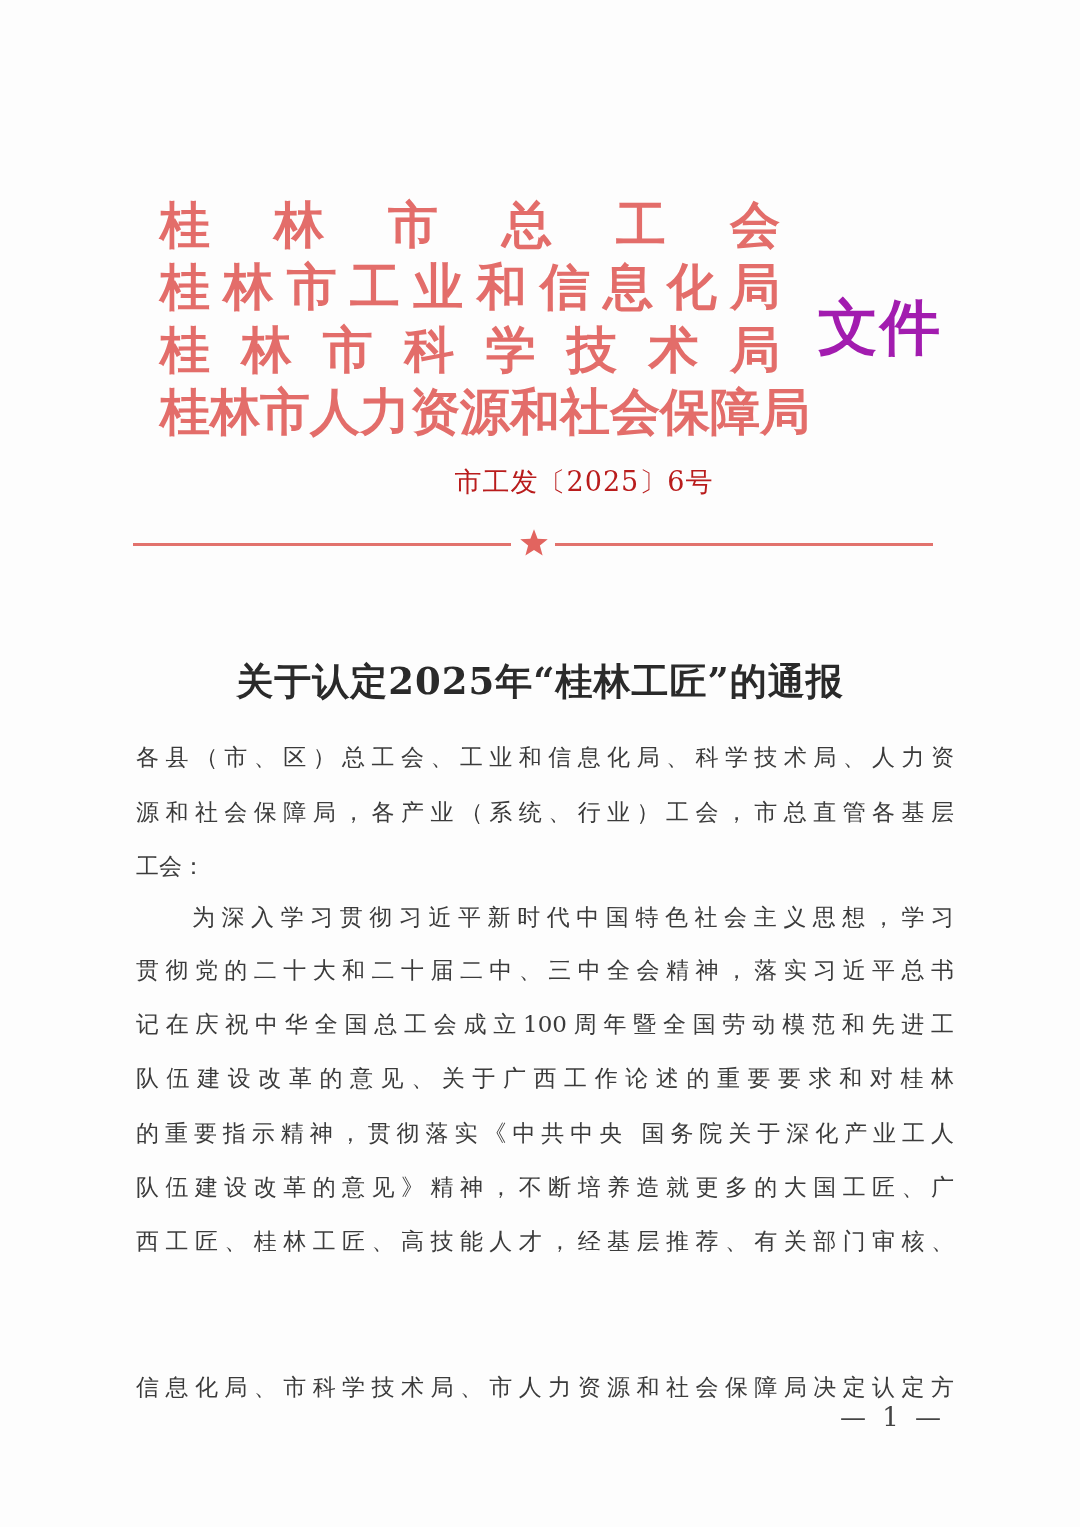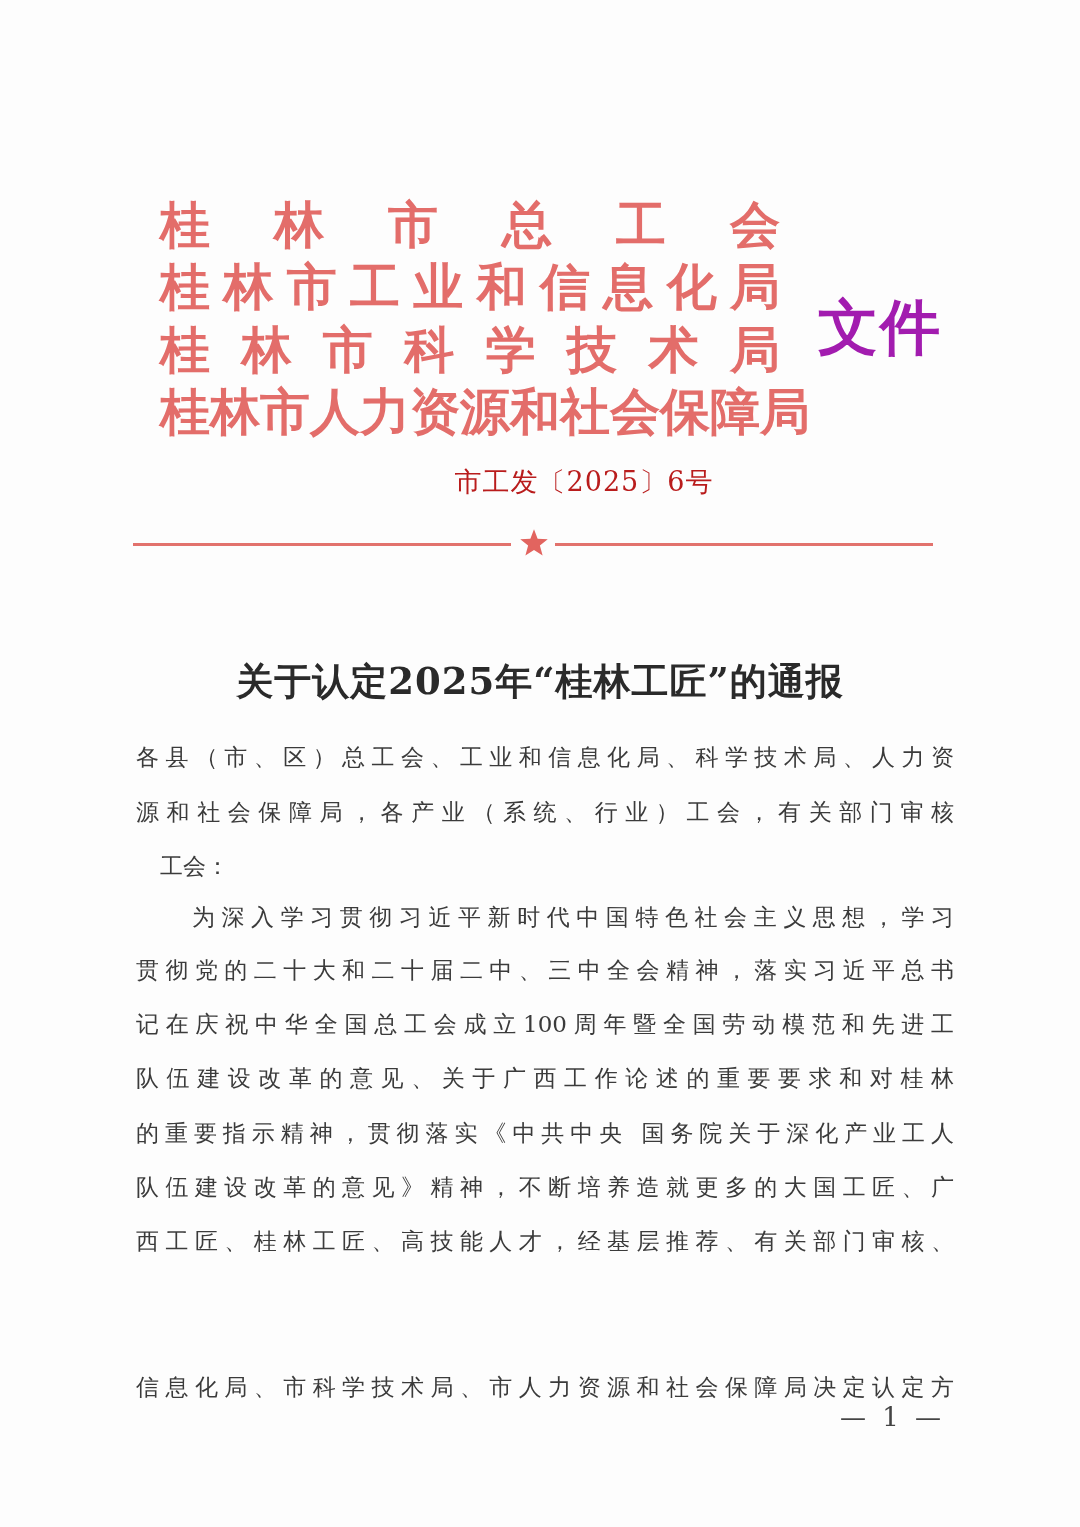--- a/index.html
+++ b/index.html
@@ -101,22 +101,22 @@
 
   <div class="rule left"></div>
   <svg class="star" viewBox="0 0 24 24">
     <polygon points="12,1 14.9,8.6 23,9 16.7,14 18.9,22 12,17.5 5.1,22 7.3,14 1,9 9.1,8.6" fill="#e2645f"></polygon>
   </svg>
   <div class="rule right"></div>
 
   <div class="title">关于认定2025年“桂林工匠”的通报</div>
 
   <div class="body-line" style="top:737px;">各县（市、区）总工会、工业和信息化局、科学技术局、人力资</div>
-  <div class="body-line" style="top:792px;">源和社会保障局，各产业（系统、行业）工会，有关部门审核</div>
-  <div class="body-line short" style="top:846px;margin-left:24px;">工会：</div>
+  <div class="body-line" style="top:792px;">源和社会保障局，各产业（系统、行业）工会，市总直管各基层</div>
+  <div class="body-line short" style="top:846px;">工会：</div>
 
   <div class="body-line" style="top:950px;">贯彻党的二十大和二十届二中、三中全会精神，落实习近平总书</div>
   <div class="body-line indent" style="top:897px;">为深入学习贯彻习近平新时代中国特色社会主义思想，学习</div>
   <div class="body-line" style="top:1004px;">记在庆祝中华全国总工会成立100周年暨全国劳动模范和先进工</div>
   <div class="body-line" style="top:1058px;">队伍建设改革的意见、关于广西工作论述的重要要求和对桂林</div>
   <div class="body-line" style="top:1113px;">的重要指示精神，贯彻落实《中共中央 国务院关于深化产业工人</div>
   <div class="body-line" style="top:1167px;">队伍建设改革的意见》精神，不断培养造就更多的大国工匠、广</div>
   <div class="body-line" style="top:1221px;">西工匠、桂林工匠、高技能人才，经基层推荐、有关部门审核、</div>
   <div class="body-line" style="top:1367px;">信息化局、市科学技术局、市人力资源和社会保障局决定认定方</div>
 

